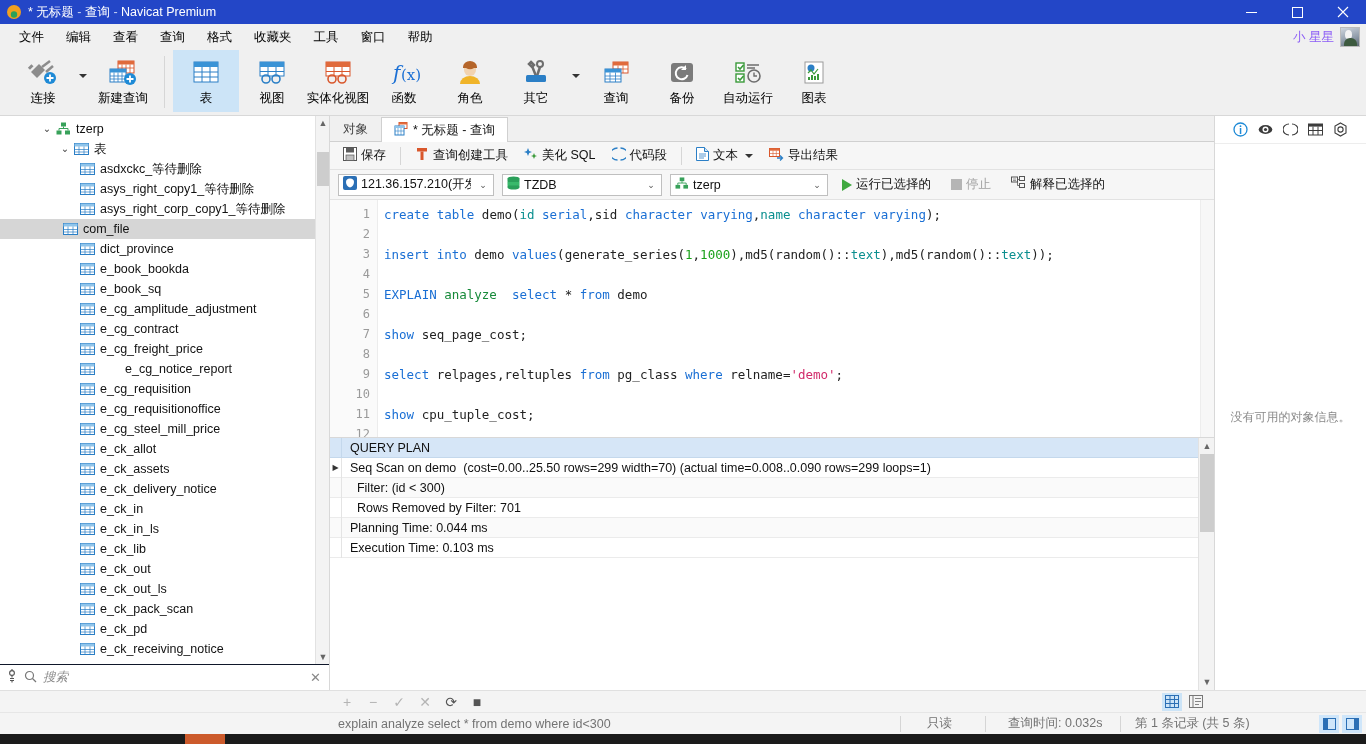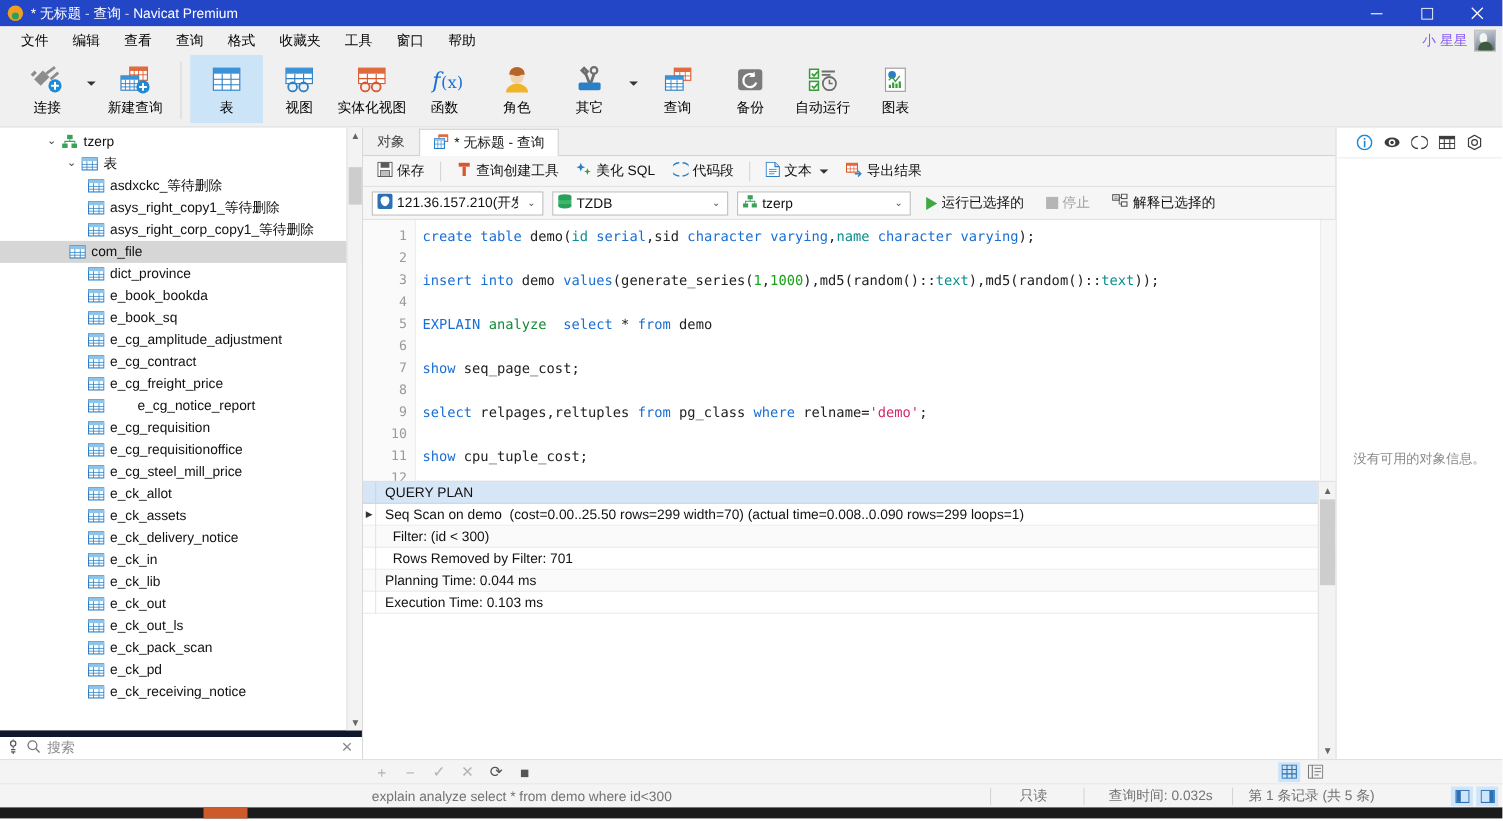--- a/index.html
+++ b/index.html
@@ -106,22 +106,22 @@
     position: absolute; left: 0; width: 14px; height: 14px;
     display:flex; align-items:center; justify-content:center; color:#666; font-size:9px;
   }
   .sv-arrow.up { top: 0; }
   .sv-arrow.dn { bottom: 0; }
   .sv-thumb {
     position: absolute; left: 1px; width: 12px; top: 36px; height: 34px;
     background: #cdcdcd;
   }
   .search-bar {
-    height: 26px; border-top: 6px solid #0f172a; background:#fff;
-    display: flex; align-items: center; padding: 0 6px; gap: 6px;
+    height: 26px; border-top: 1px solid #0f172a; background:#fff;
+    display: flex; align-items: center; padding: 0 6px; gap: 6px; font-style: italic;
   }
   .search-txt { color: #8b8b8b; font-size: 12.5px; flex: 1; }
   .search-x { color: #888; font-size: 13px; padding-right: 2px; }
 
   
   .center { flex: 1; display: flex; flex-direction: column; background: #fff; min-width:0; }
 
   .tabstrip {
     height: 26px; background: #f0f0f0; display: flex; align-items: flex-end;
     border-bottom: 1px solid #d0d0d0;
@@ -697,20 +697,30 @@
               </div>
               <div class="tnode" style="padding-left: 78px;">
                 <span class="tico">
                   <svg width="15" height="14" viewBox="0 0 15 14">
                     <rect x="0.5" y="1.5" width="14" height="11" fill="#fff" stroke="#2b7fc6"></rect>
                     <rect x="0.5" y="1.5" width="14" height="3" fill="#8fc4ea"></rect>
                     <path d="M5 4.5v8 M10 4.5v8 M0.5 7.5h14 M0.5 10h14" stroke="#2b7fc6" stroke-width="0.7"></path>
                   </svg>
                 </span>
                 <span>e_ck_in</span>
+              </div>
+              <div class="tnode" style="padding-left: 78px;">
+                <span class="tico">
+                  <svg width="15" height="14" viewBox="0 0 15 14">
+                    <rect x="0.5" y="1.5" width="14" height="11" fill="#fff" stroke="#2b7fc6"></rect>
+                    <rect x="0.5" y="1.5" width="14" height="3" fill="#8fc4ea"></rect>
+                    <path d="M5 4.5v8 M10 4.5v8 M0.5 7.5h14 M0.5 10h14" stroke="#2b7fc6" stroke-width="0.7"></path>
+                  </svg>
+                </span>
+                <span>e_ck_in_ls</span>
               </div>
               <div class="tnode" style="padding-left: 78px;">
                 <span class="tico">
                   <svg width="15" height="14" viewBox="0 0 15 14">
                     <rect x="0.5" y="1.5" width="14" height="11" fill="#fff" stroke="#2b7fc6"></rect>
                     <rect x="0.5" y="1.5" width="14" height="3" fill="#8fc4ea"></rect>
                     <path d="M5 4.5v8 M10 4.5v8 M0.5 7.5h14 M0.5 10h14" stroke="#2b7fc6" stroke-width="0.7"></path>
                   </svg>
                 </span>
                 <span>e_ck_lib</span>

